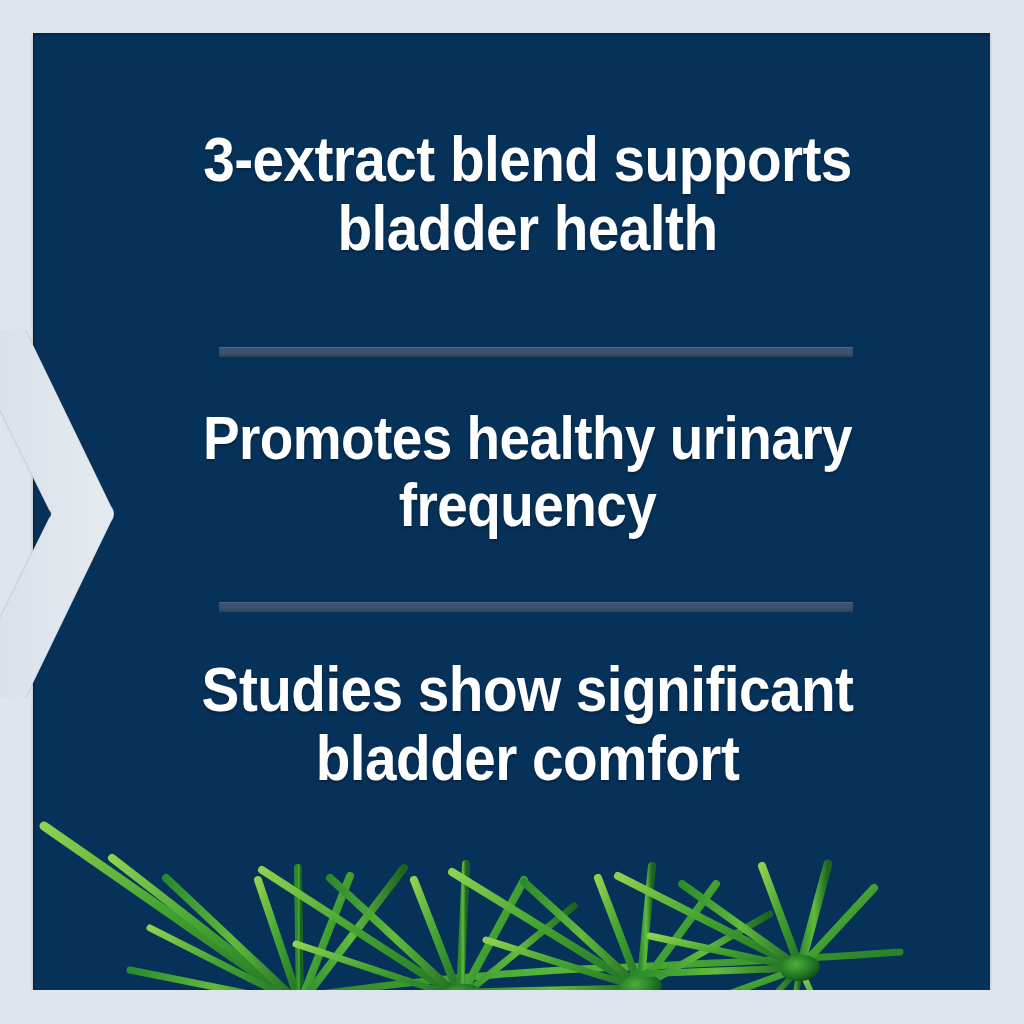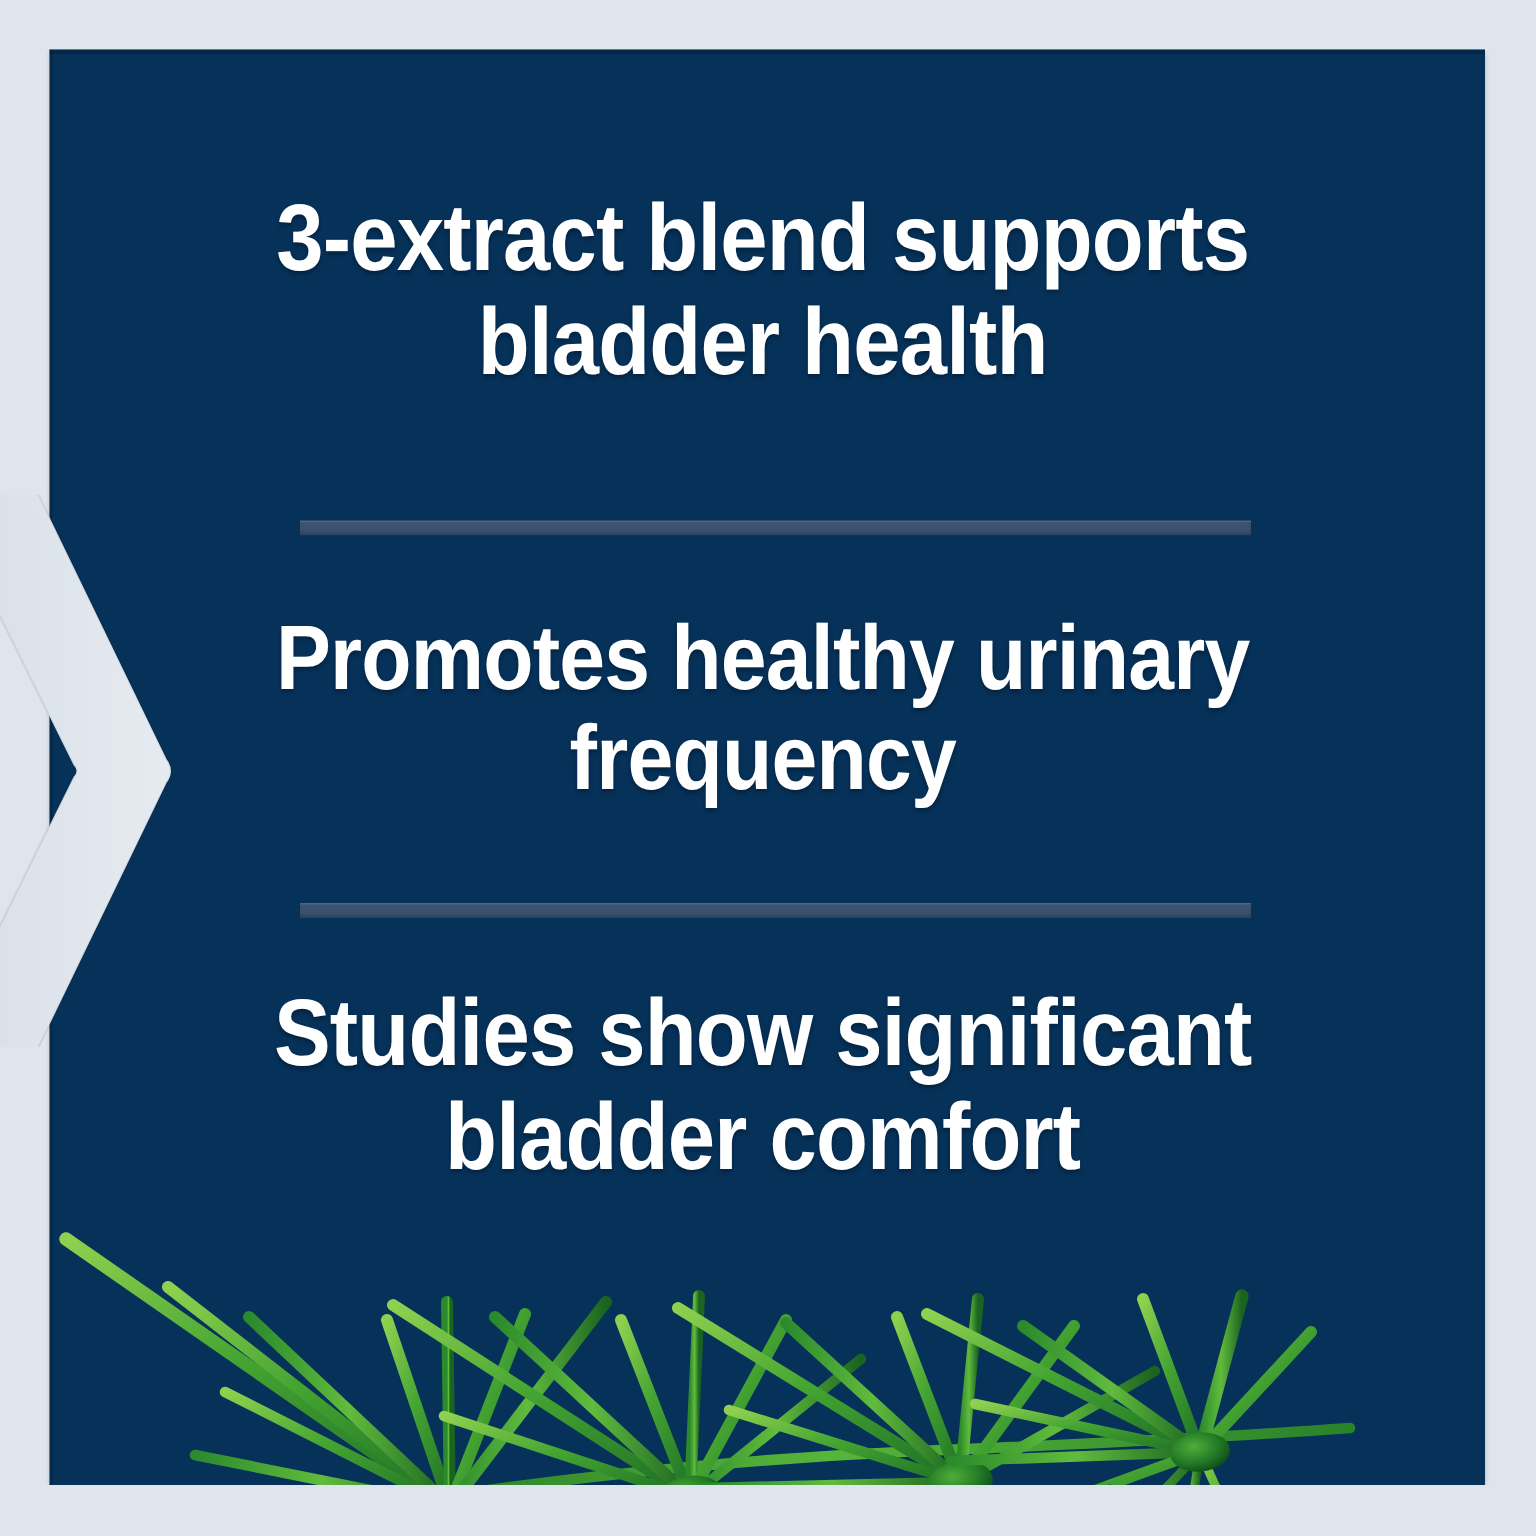--- a/index.html
+++ b/index.html
@@ -56,21 +56,21 @@
     top: 330px;
     width: 150px;
     height: 368px;
     overflow: visible;
     pointer-events: none;
   }
 
   
   .content {
     position: absolute;
-    left: 30px;
+    left: 49px;
     top: 33px;
     width: 957px;
     height: 823px;
   }
 
   .headline {
     position: absolute;
     left: 0;
     width: 957px;
     text-align: center;

